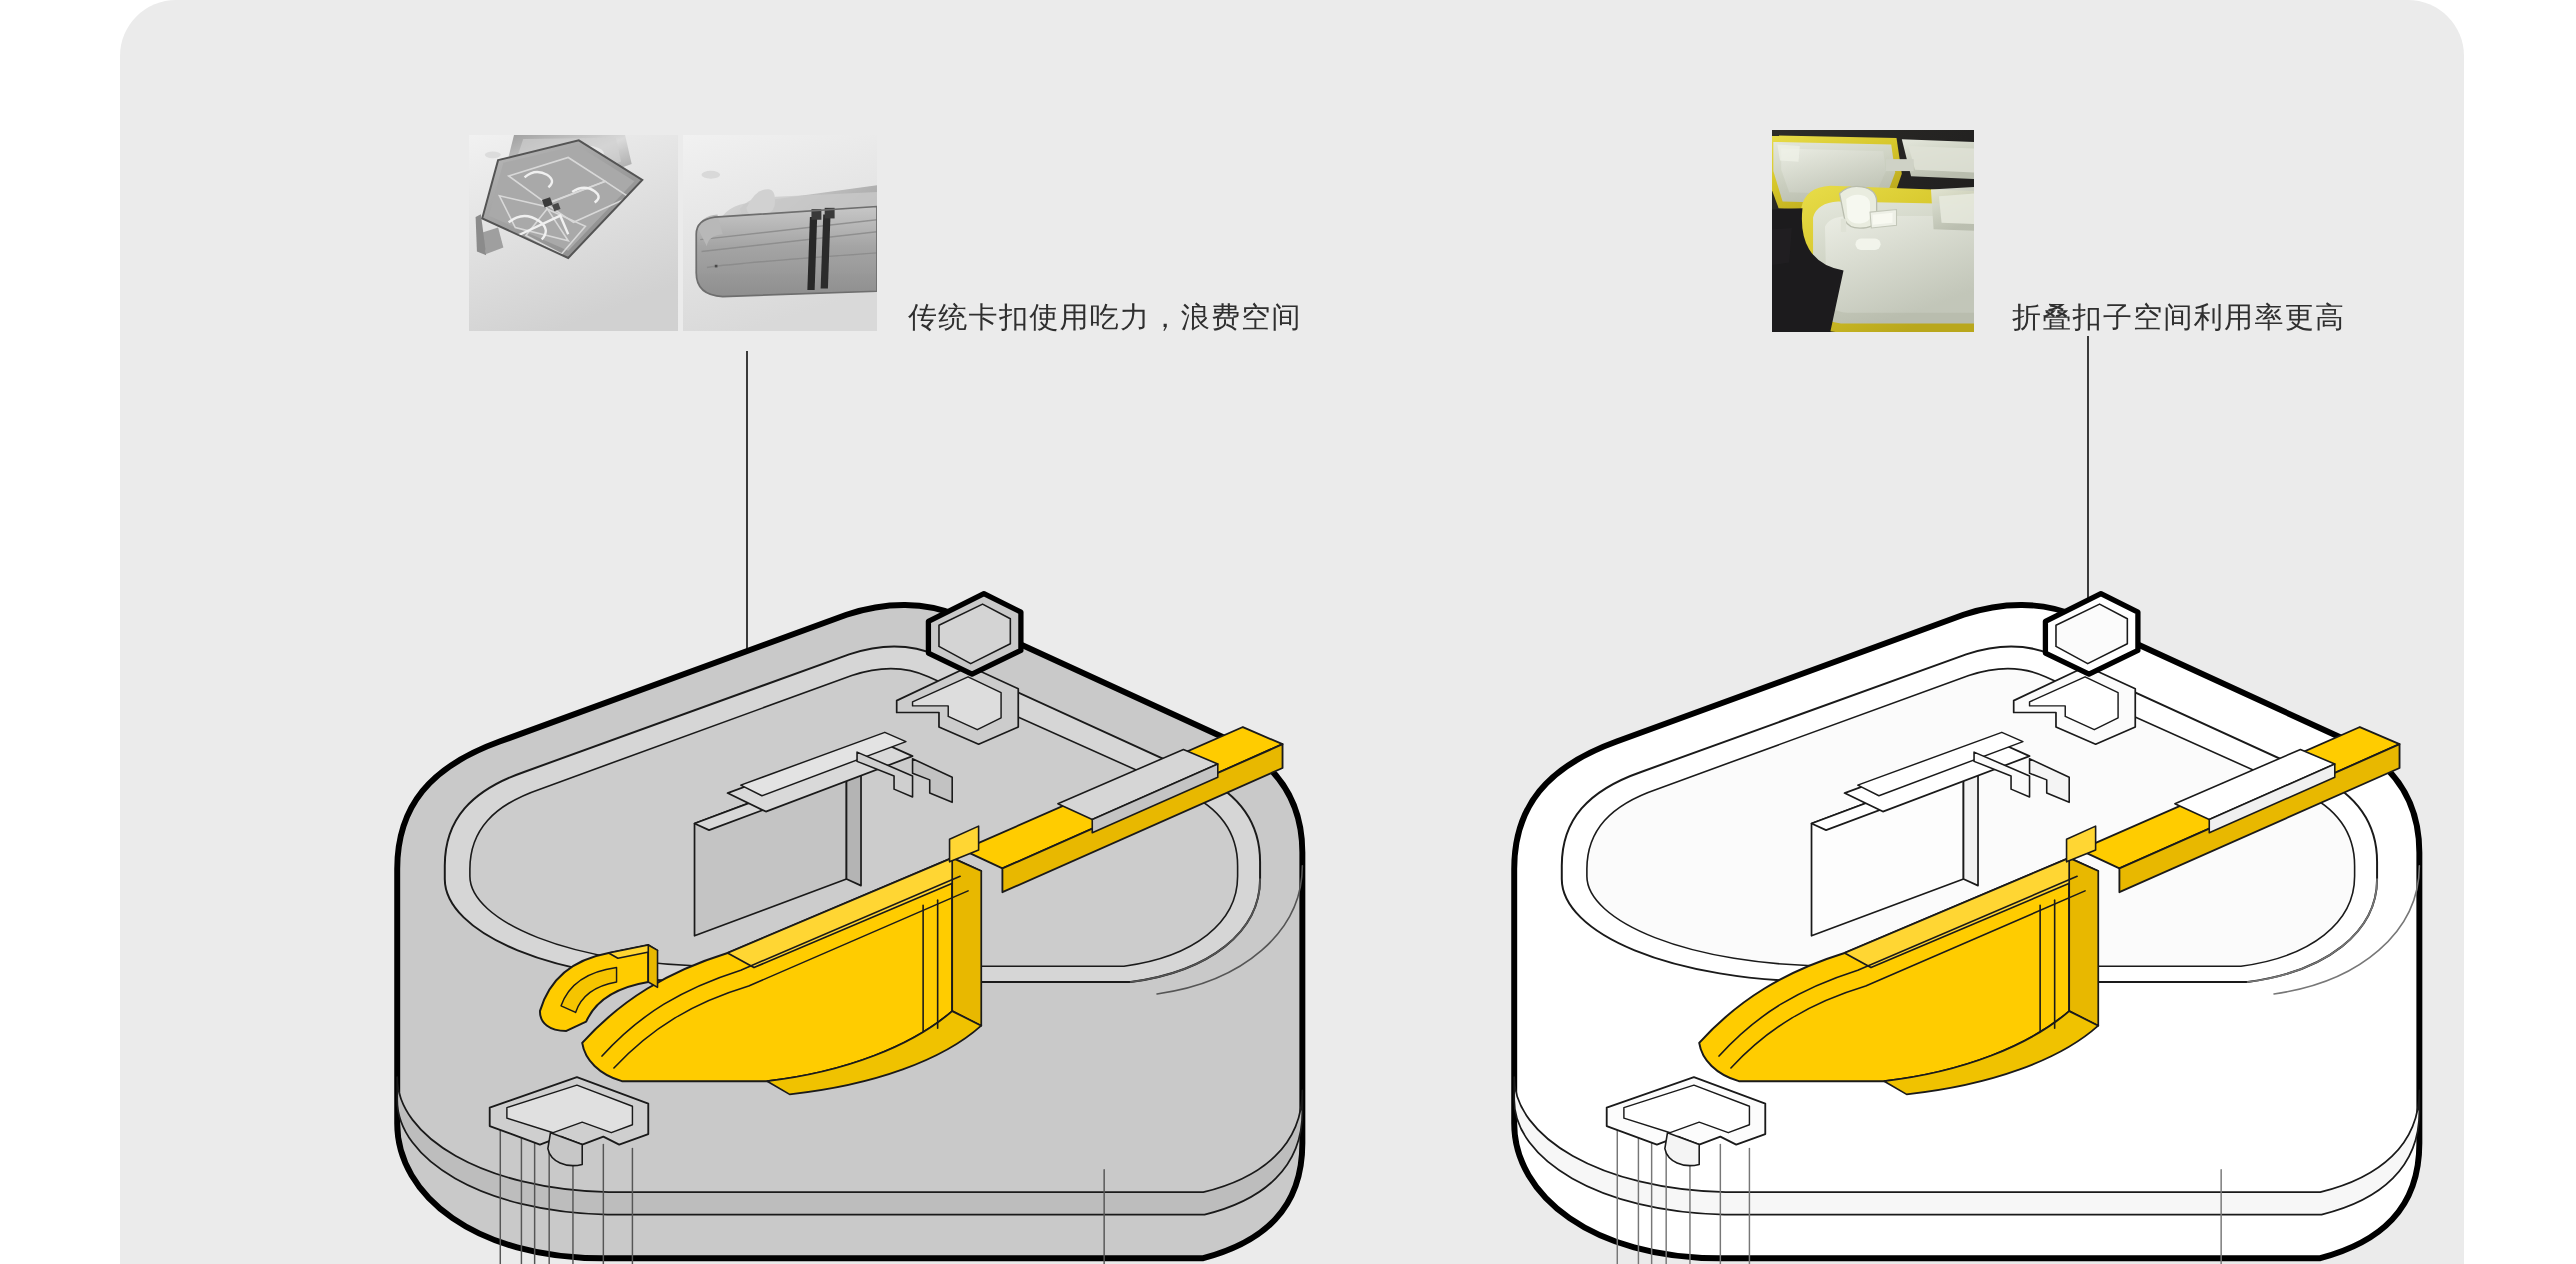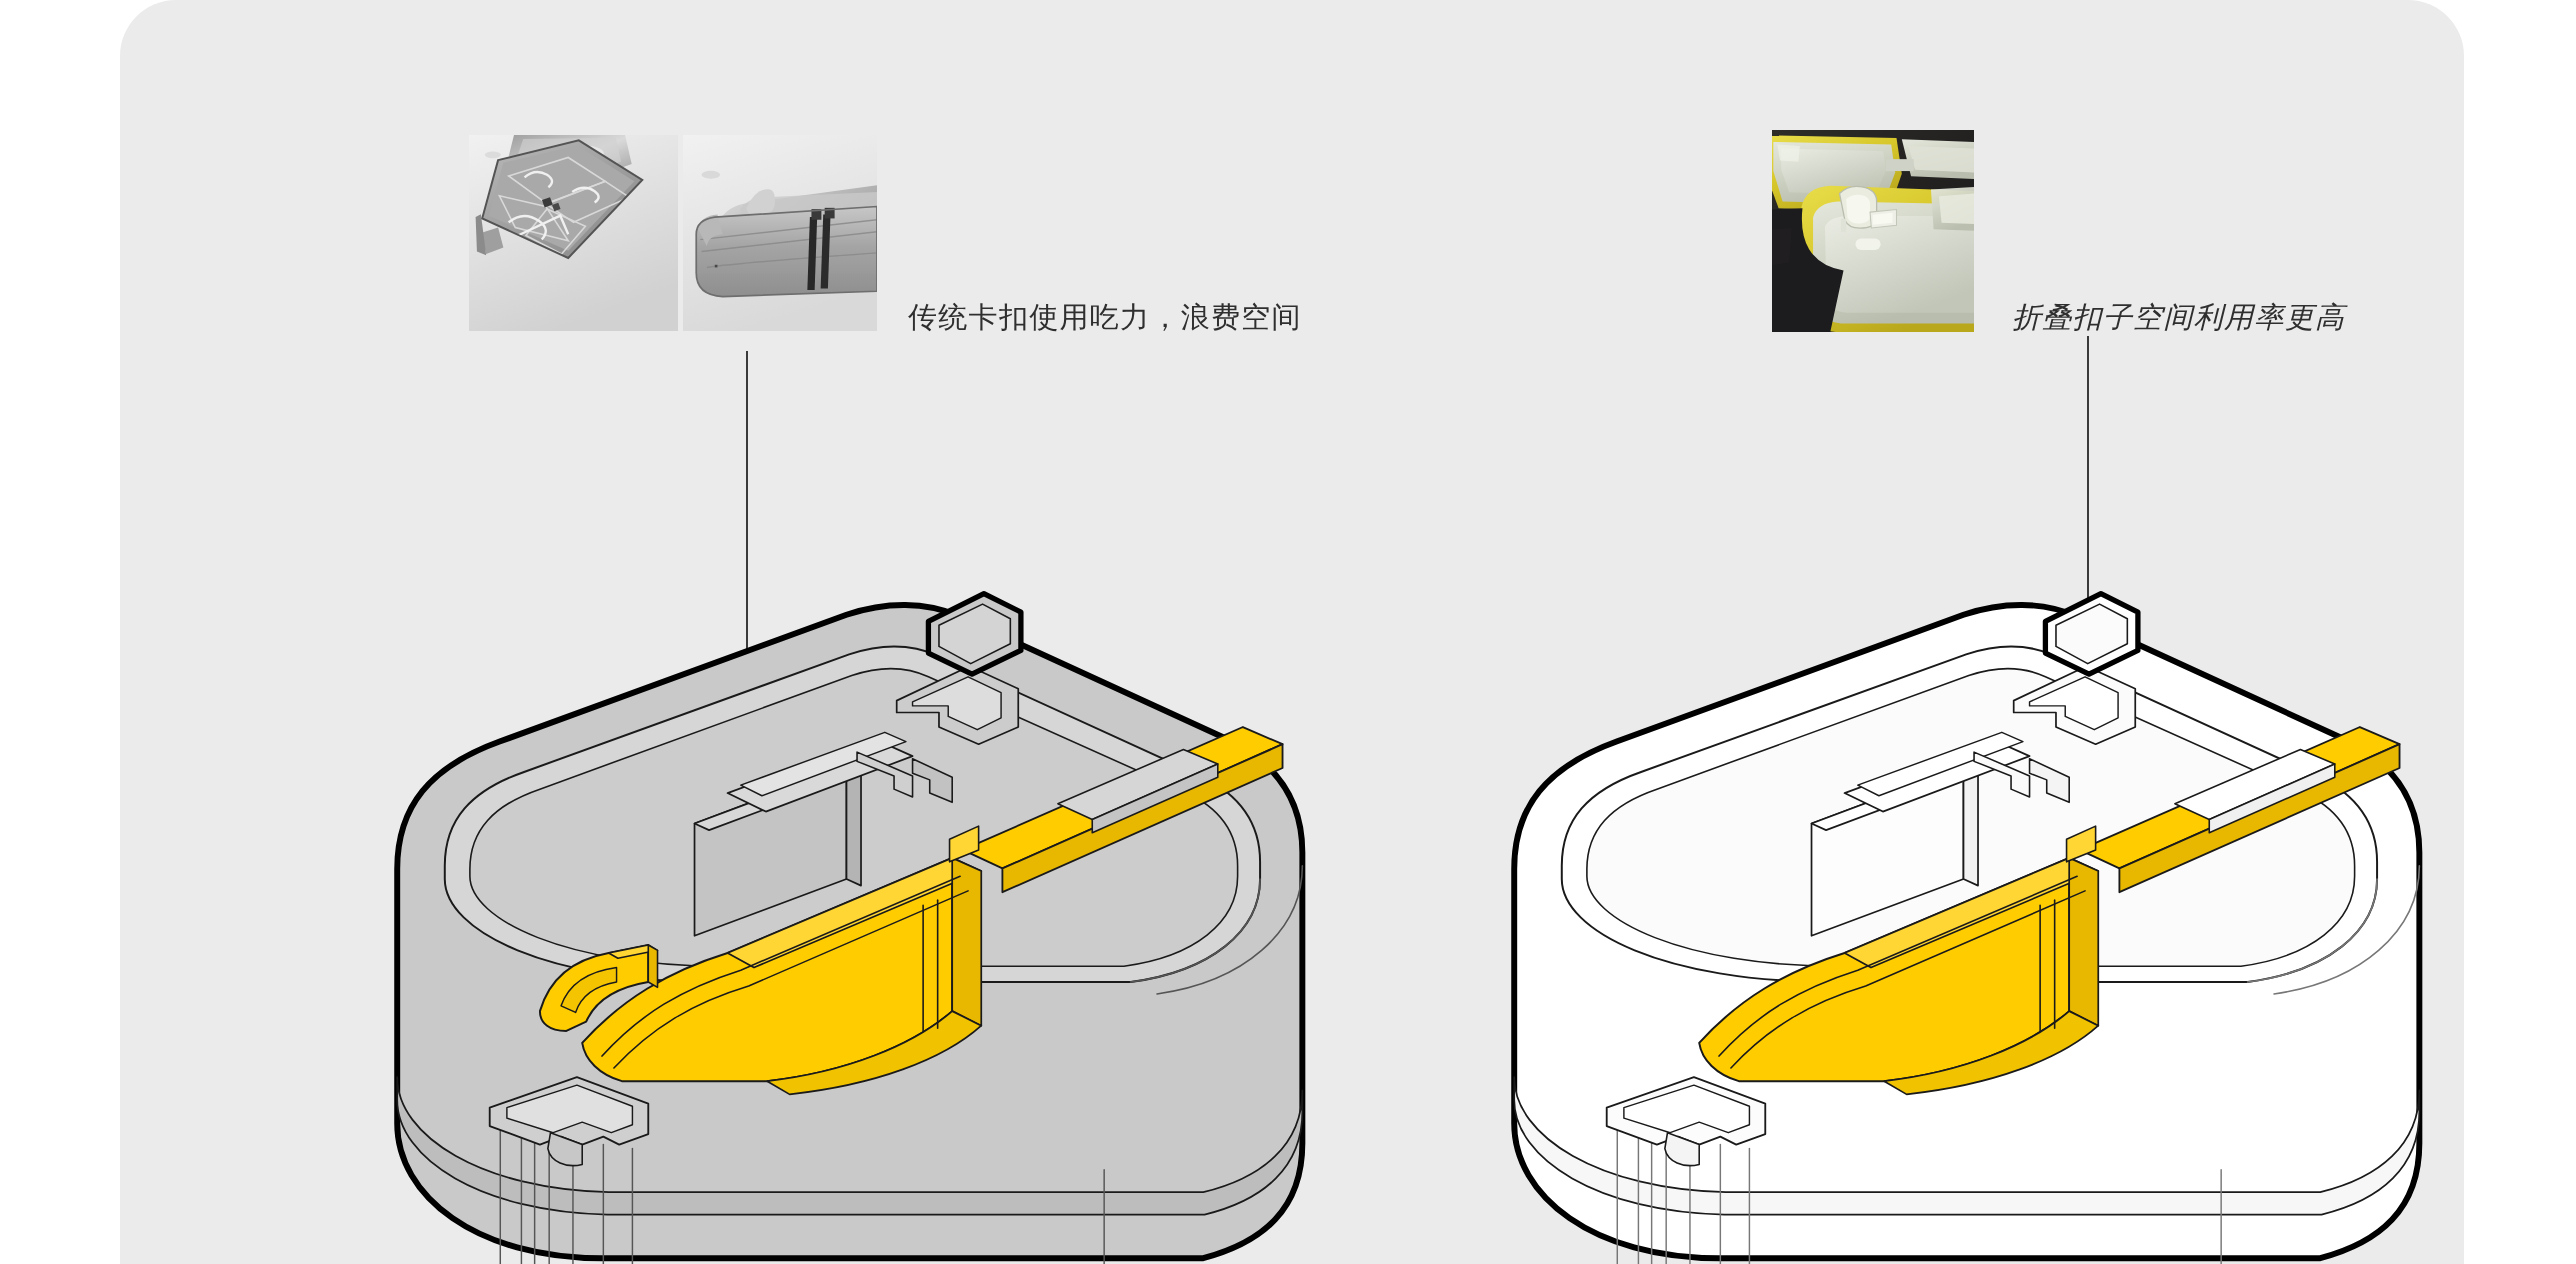--- a/index.html
+++ b/index.html
@@ -28,21 +28,21 @@
   #photo-c{left:1652px;top:130px;width:202px;height:202px;}
 
   .gs{filter:grayscale(1) contrast(1.02);}
 
   
   .caption{
     position:absolute;color:#2f2f2f;font-size:29px;letter-spacing:1.3px;
     white-space:nowrap;line-height:1;
   }
   #caption-left{left:788px;top:303px;}
-  #caption-right{left:1892px;top:303px;font-style:italic;}
+  #caption-right{left:1892px;top:303px;}
 
   
   .leader{position:absolute;width:2px;background:#3a3a3a;}
   #leader-left{left:626px;top:351px;height:578px;}
   #leader-right{left:1967px;top:336px;height:438px;}
 
   
   .render{position:absolute;top:509px;width:958px;height:756px;}
   #render-left{left:264px;}
   #render-right{left:1381px;}

